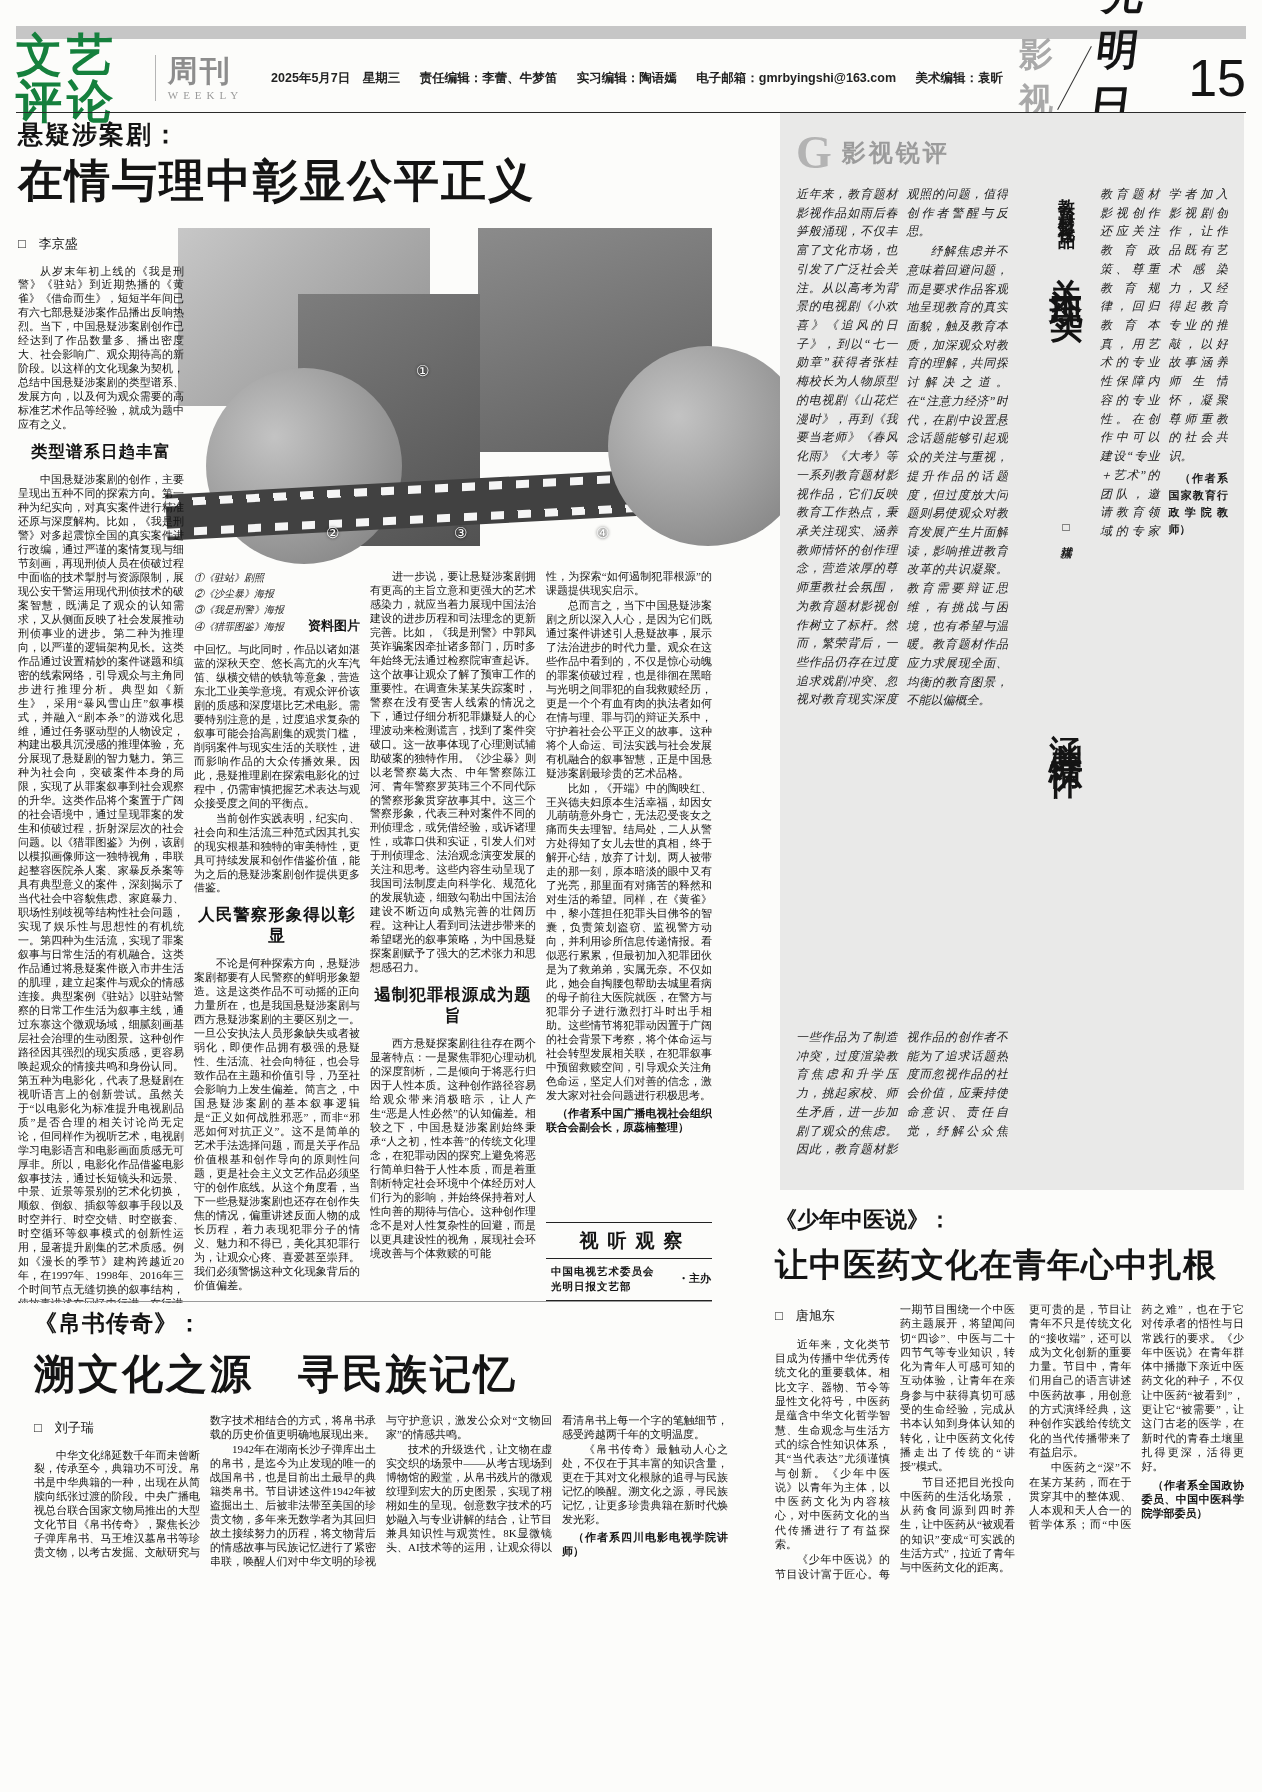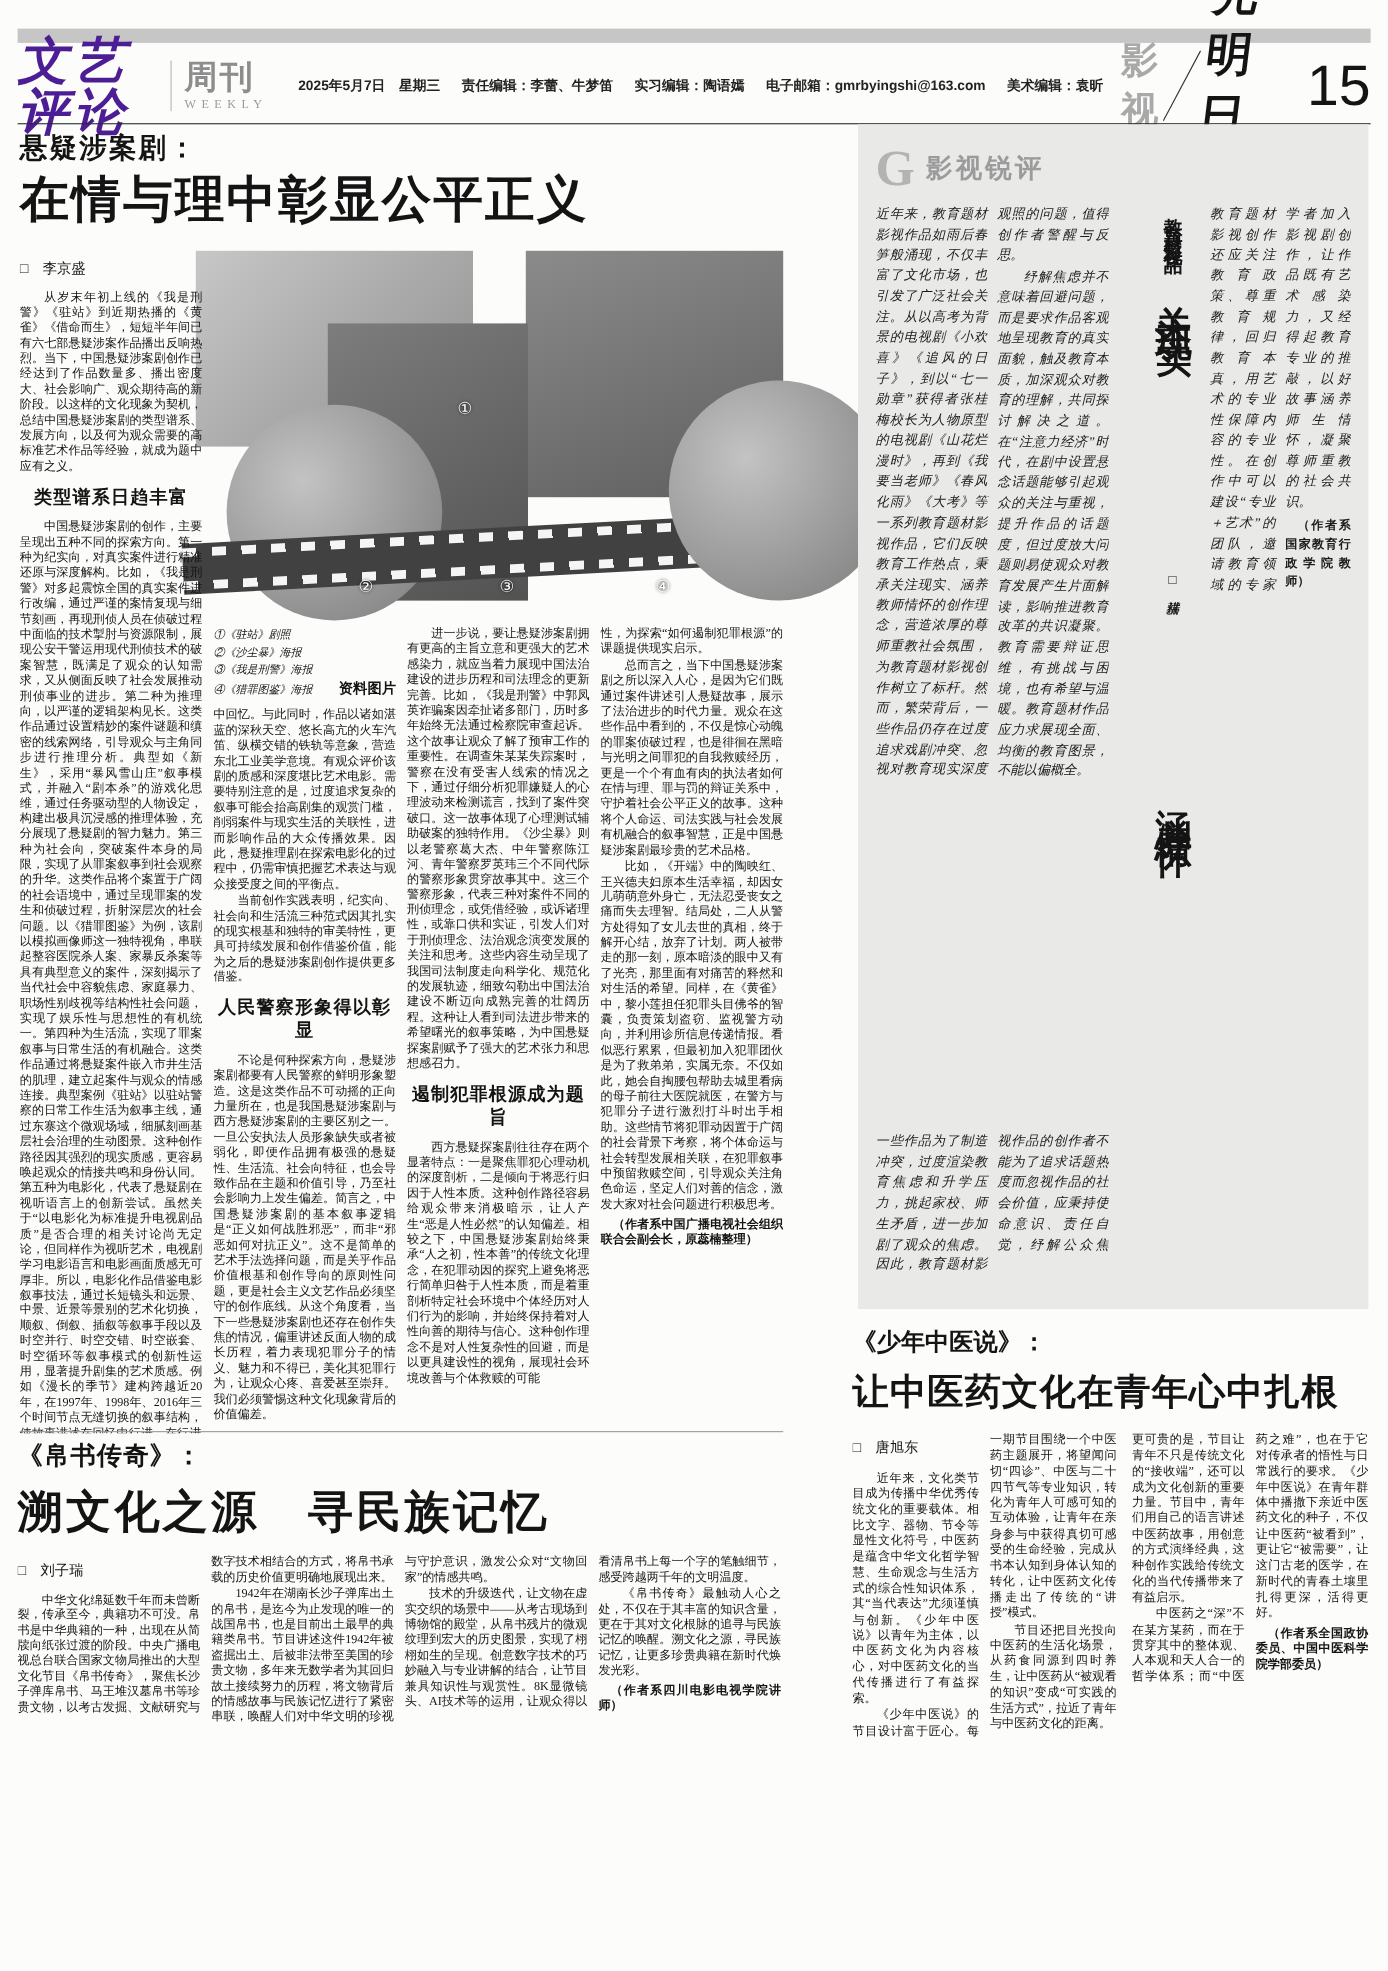--- a/index.html
+++ b/index.html
@@ -2,21 +2,21 @@
 <html><head>
 <meta charset="utf-8">
 <style>
   html,body{margin:0;padding:0;background:#e9e9e6;}
   .sheet{position:relative;width:1262px;height:1792px;margin:0 auto;background:#fcfcfa;color:#141414;
          font-family:"Liberation Serif","DejaVu Serif",serif;overflow:hidden;}
   
   .topbar{position:absolute;left:16px;right:16px;top:26px;height:13px;background:#c6c6c6;}
   .masthead{position:absolute;left:16px;right:16px;top:46px;height:64px;display:flex;align-items:center;}
   .brand{font-family:"Liberation Sans","DejaVu Sans",sans-serif;font-weight:900;font-size:46px;
-         color:#4c1d95;letter-spacing:5px;line-height:1;font-style:italic;}
+         color:#15803d;letter-spacing:5px;line-height:1;}
   .brand-div{width:2px;height:46px;background:#b5b5b5;margin:0 12px 0 14px;}
   .weekly{display:flex;flex-direction:column;line-height:1;color:#8d8d8d;}
   .weekly .zh{font-family:"Liberation Sans",sans-serif;font-weight:900;font-size:30px;letter-spacing:2px;}
   .weekly .en{font-size:11px;letter-spacing:5px;margin-top:4px;color:#9a9a9a;}
   .dateline{font-family:"Liberation Sans",sans-serif;font-size:12.5px;font-weight:700;color:#222;
             margin-left:28px;white-space:nowrap;}
   .dateline span{margin-right:16px;}
   .head-right{margin-left:auto;display:flex;align-items:center;}
   .channel{font-family:"Liberation Sans",sans-serif;font-weight:900;font-size:34px;color:#a9a9a9;letter-spacing:3px;}
   .slash{width:2px;height:72px;background:#333;transform:rotate(28deg);margin:0 18px;}
@@ -67,21 +67,21 @@
   .zoneA{width:212px;flex:none;column-count:2;column-gap:9px;overflow:hidden;}
   .zoneB{width:128px;flex:none;column-count:2;column-gap:9px;overflow:hidden;}
   .vtitle{flex:1;writing-mode:vertical-rl;text-align:start;overflow:hidden;}
   .vtitle .vkick{font-weight:900;font-size:17px;letter-spacing:5px;margin-left:10px;}
   .vtitle .vbig{font-weight:900;font-size:33px;letter-spacing:10px;}
   .vtitle .vbig2{padding-top:168px;}
   .vtitle .vby{font-size:12px;font-style:italic;padding-top:225px;margin:0 7px;}
   .rev-bottom{flex:none;height:148px;width:212px;column-count:2;column-gap:9px;overflow:hidden;margin-top:8px;}
   .zoneB .b-foot,.rev-bottom .b-foot{font-style:normal;font-family:"Liberation Sans",sans-serif;font-size:11px;}
   
-  .boshu{position:absolute;left:16px;top:1308px;width:694px;height:478px;}
+  .boshu{position:absolute;left:34px;top:1308px;width:694px;height:478px;}
   .bs-kick{font-weight:900;font-size:23px;letter-spacing:1px;}
   .bs-title{font-weight:900;font-size:41px;letter-spacing:3px;margin-top:8px;white-space:nowrap;}
   .bs-body{column-count:4;column-gap:10px;margin-top:12px;height:294px;overflow:hidden;
            font-size:11px;line-height:1.27;text-align:justify;}
   .rule-left{position:absolute;left:18px;top:1301px;width:694px;border-top:1px solid #999;}
   
   .zhongyi{position:absolute;left:775px;top:1205px;width:469px;height:584px;}
   .zy-kick{font-weight:900;font-size:22px;}
   .zy-title{font-weight:900;font-size:33px;letter-spacing:1px;margin-top:8px;white-space:nowrap;}
   .zy-row{display:flex;gap:14px;margin-top:14px;height:398px;}
@@ -161,20 +161,30 @@
           <h3 class="b-h">遏制犯罪根源成为题旨</h3>
           <div class="b-p">西方悬疑探案剧往往存在两个显著特点：一是聚焦罪犯心理动机的深度剖析，二是倾向于将恶行归因于人性本质。这种创作路径容易给观众带来消极暗示，让人产生“恶是人性必然”的认知偏差。相较之下，中国悬疑涉案剧始终秉承“人之初，性本善”的传统文化理念，在犯罪动因的探究上避免将恶行简单归咎于人性本质，而是着重剖析特定社会环境中个体经历对人们行为的影响，并始终保持着对人性向善的期待与信心。这种创作理念不是对人性复杂性的回避，而是以更具建设性的视角，展现社会环境改善与个体救赎的可能</div>
         </div>
       <div class="ncol pad last">
         <div>
             <div class="b-pn">性，为探索“如何遏制犯罪根源”的课题提供现实启示。</div>
             <div class="b-p">总而言之，当下中国悬疑涉案剧之所以深入人心，是因为它们既通过案件讲述引人悬疑故事，展示了法治进步的时代力量。观众在这些作品中看到的，不仅是惊心动魄的罪案侦破过程，也是徘徊在黑暗与光明之间罪犯的自我救赎经历，更是一个个有血有肉的执法者如何在情与理、罪与罚的辩证关系中，守护着社会公平正义的故事。这种将个人命运、司法实践与社会发展有机融合的叙事智慧，正是中国悬疑涉案剧最珍贵的艺术品格。</div>
             <div class="b-p">比如，《开端》中的陶映红、王兴德夫妇原本生活幸福，却因女儿萌萌意外身亡，无法忍受丧女之痛而失去理智。结局处，二人从警方处得知了女儿去世的真相，终于解开心结，放弃了计划。两人被带走的那一刻，原本暗淡的眼中又有了光亮，那里面有对痛苦的释然和对生活的希望。同样，在《黄雀》中，黎小莲担任犯罪头目佛爷的智囊，负责策划盗窃、监视警方动向，并利用诊所信息传递情报。看似恶行累累，但最初加入犯罪团伙是为了救弟弟，实属无奈。不仅如此，她会自掏腰包帮助去城里看病的母子前往大医院就医，在警方与犯罪分子进行激烈打斗时出手相助。这些情节将犯罪动因置于广阔的社会背景下考察，将个体命运与社会转型发展相关联，在犯罪叙事中预留救赎空间，引导观众关注角色命运，坚定人们对善的信念，激发大家对社会问题进行积极思考。</div>
             <div class="b-foot">（作者系中国广播电视社会组织联合会副会长，原蕊楠整理）</div>
           </div>
+        <div class="viewbox">
+          <div class="vb-title">视听观察</div>
+          <div class="vb-row">
+            <div class="orgs">
+              <div>中国电视艺术委员会</div>
+              <div>光明日报文艺部</div>
+            </div>
+            <div class="host">・主办</div>
+          </div>
+        </div>
       </div>
     </div>
   </div>
 
   <div class="revbox">
     <div class="rev-head">
       <span class="glogo">G</span>
       <span class="rev-label">影视锐评</span>
     </div>
     <div class="rev-row">

